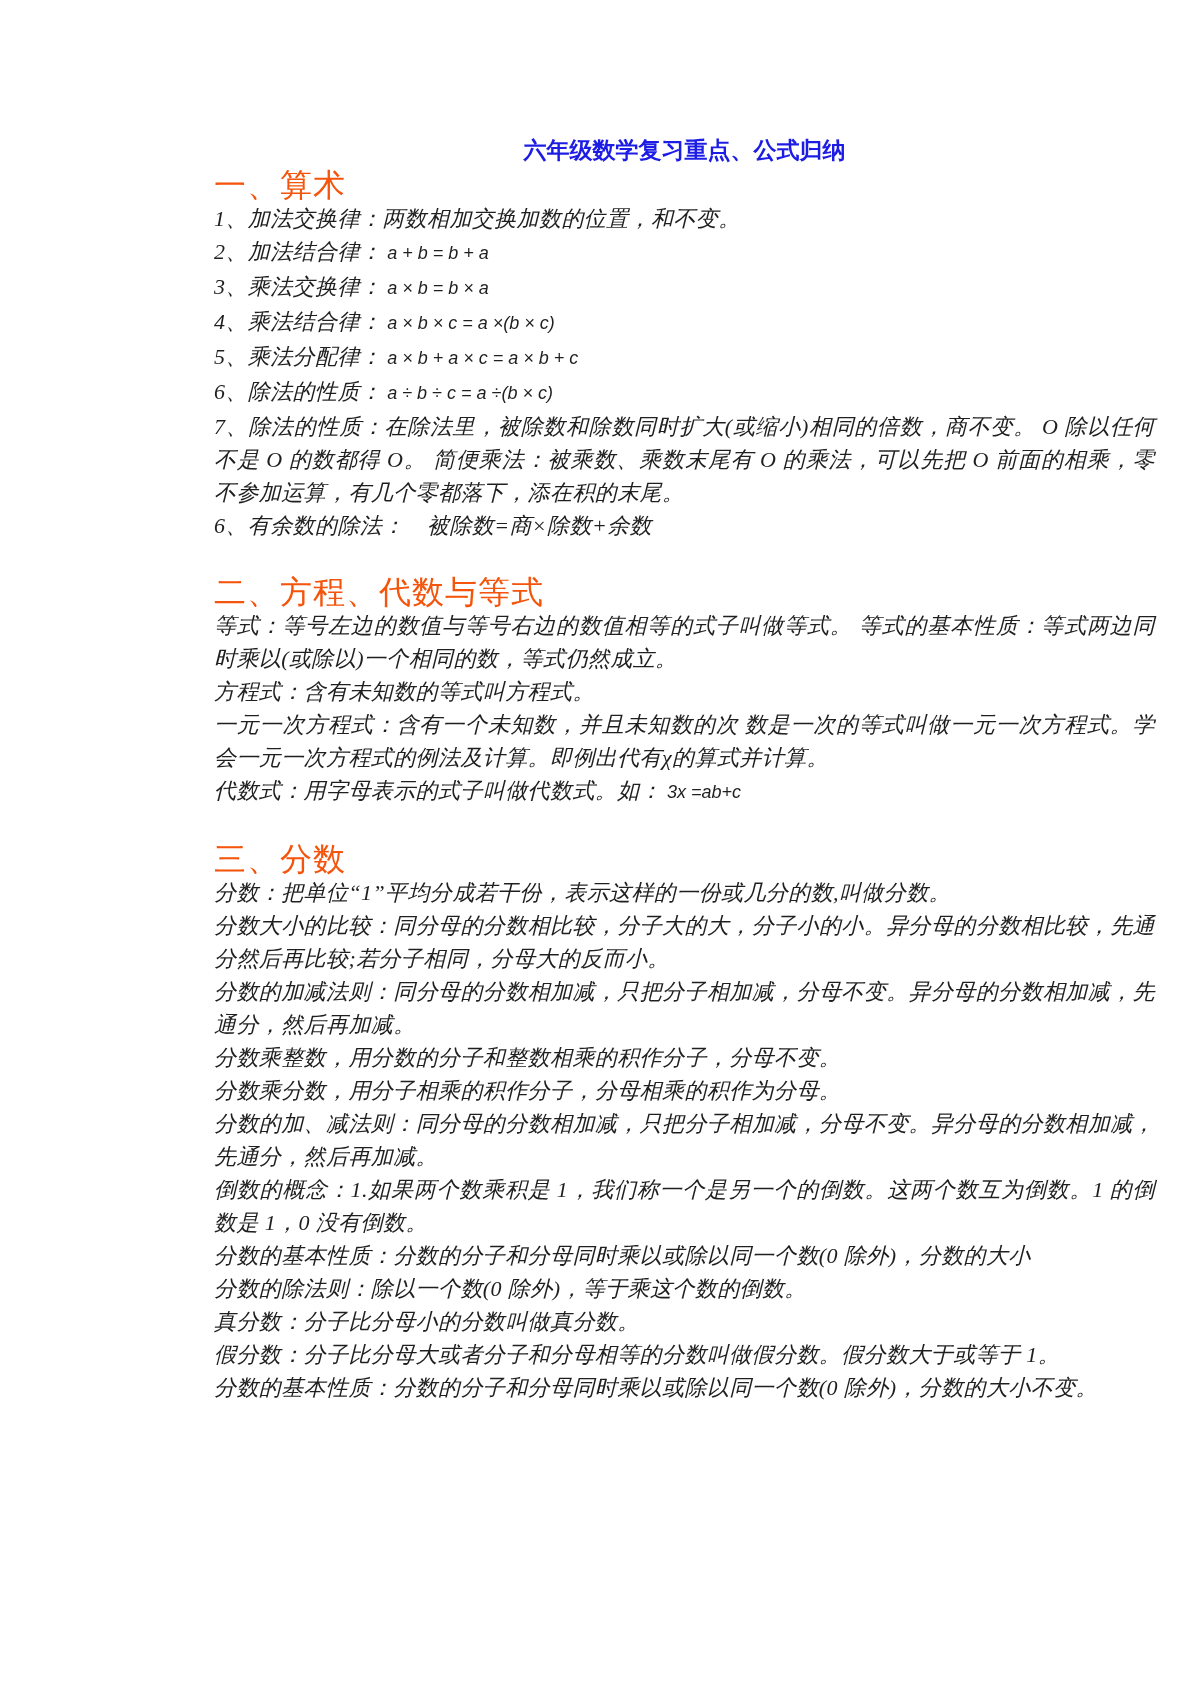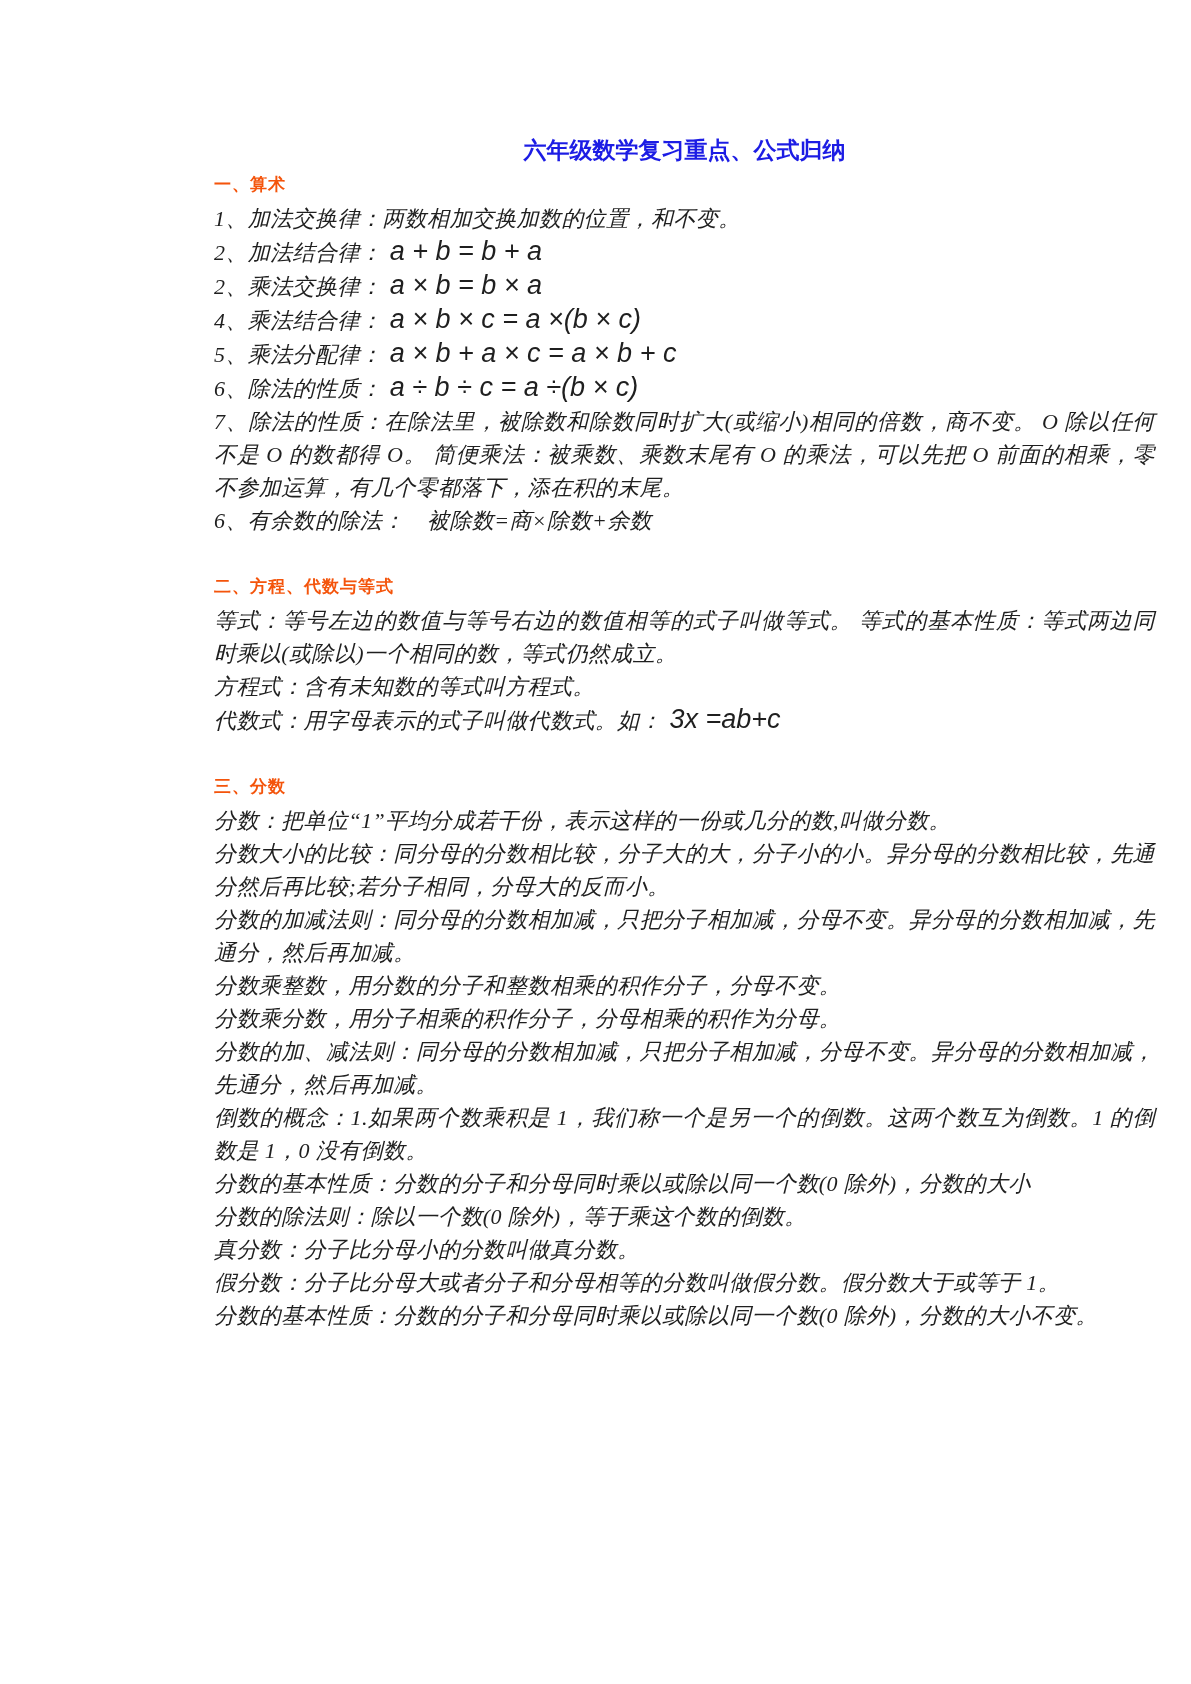--- a/index.html
+++ b/index.html
@@ -23,69 +23,70 @@
     text-align: center;
     font-family: "Liberation Sans", "DejaVu Sans", sans-serif;
     font-weight: bold;
     font-size: 23px;
     line-height: 33px;
     color: var(--title-color, #1c1ce4);
   }
   .section-heading {
     margin: 33px 0 0 0;
     font-family: "Liberation Sans", "DejaVu Sans", sans-serif;
-    font-weight: bold;
-    font-size: 17px;
+    font-weight: normal;
+    font-size: 32px;
     line-height: 34px;
     color: var(--heading-color, #f4540b);
     letter-spacing: 1px;
   }
   .section:first-of-type .section-heading {
     margin-top: 1px;
   }
   .para {
     margin: 0;
     font-size: 22px;
     line-height: 33px;
     color: var(--body-color, #1f1f1f);
     letter-spacing: 0.4px;
     text-align: justify;
     font-style: italic;
   }
   .formula {
     font-family: "Liberation Sans", "DejaVu Sans", sans-serif;
     letter-spacing: 0;
-    font-size: 27px;
+    font-size: 18px;
   }
 </style>
 </head>
 <body>
 
 <div class="page">
   <h1 class="doc-title">六年级数学复习重点、公式归纳</h1>
   <div id="doc-body">
   <section class="section">
     <h2 class="section-heading">一、算术</h2>
     <div class="section-paras">
           <p class="para"><span class="run">1、加法交换律：两数相加交换加数的位置，和不变。</span></p>
           <p class="para"><span class="run">2、加法结合律：</span><span class="formula"> a + b = b + a</span></p>
-          <p class="para"><span class="run">2、乘法交换律：</span><span class="formula"> a × b = b × a</span></p>
+          <p class="para"><span class="run">3、乘法交换律：</span><span class="formula"> a × b = b × a</span></p>
           <p class="para"><span class="run">4、乘法结合律：</span><span class="formula"> a × b × c = a ×(b × c)</span></p>
           <p class="para"><span class="run">5、乘法分配律：</span><span class="formula"> a × b + a × c = a × b + c</span></p>
           <p class="para"><span class="run">6、除法的性质：</span><span class="formula"> a ÷ b ÷ c = a ÷(b × c)</span></p>
           <p class="para"><span class="run">7、除法的性质：在除法里，被除数和除数同时扩大(或缩小)相同的倍数，商不变。 O 除以任何不是 O 的数都得 O。 简便乘法：被乘数、乘数末尾有 O 的乘法，可以先把 O 前面的相乘，零不参加运算，有几个零都落下，添在积的末尾。</span></p>
           <p class="para"><span class="run">6、有余数的除法：　</span><span class="run">被除数=商×除数+余数</span></p>
         </div>
   </section>
 
   <section class="section">
     <h2 class="section-heading">二、方程、代数与等式</h2>
     <div class="section-paras">
           <p class="para"><span class="run">等式：等号左边的数值与等号右边的数值相等的式子叫做等式。 等式的基本性质：等式两边同时乘以(或除以)一个相同的数，等式仍然成立。</span></p>
           <p class="para"><span class="run">方程式：含有未知数的等式叫方程式。</span></p>
+          <p class="para"><span class="run">一元一次方程式：含有一个未知数，并且未知数的次 数是一次的等式叫做一元一次方程式。学会一元一次方程式的例法及计算。即例出代有χ的算式并计算。</span></p>
           <p class="para"><span class="run">代数式：用字母表示的式子叫做代数式。如：</span><span class="formula"> 3x =ab+c</span></p>
         </div>
   </section>
 
   <section class="section">
     <h2 class="section-heading">三、分数</h2>
     <div class="section-paras">
           <p class="para"><span class="run">分数：把单位“1”平均分成若干份，表示这样的一份或几分的数,叫做分数。</span></p>
           <p class="para"><span class="run">分数大小的比较：同分母的分数相比较，分子大的大，分子小的小。异分母的分数相比较，先通分然后再比较;若分子相同，分母大的反而小。</span></p>
           <p class="para"><span class="run">分数的加减法则：同分母的分数相加减，只把分子相加减，分母不变。异分母的分数相加减，先通分，然后再加减。</span></p>

